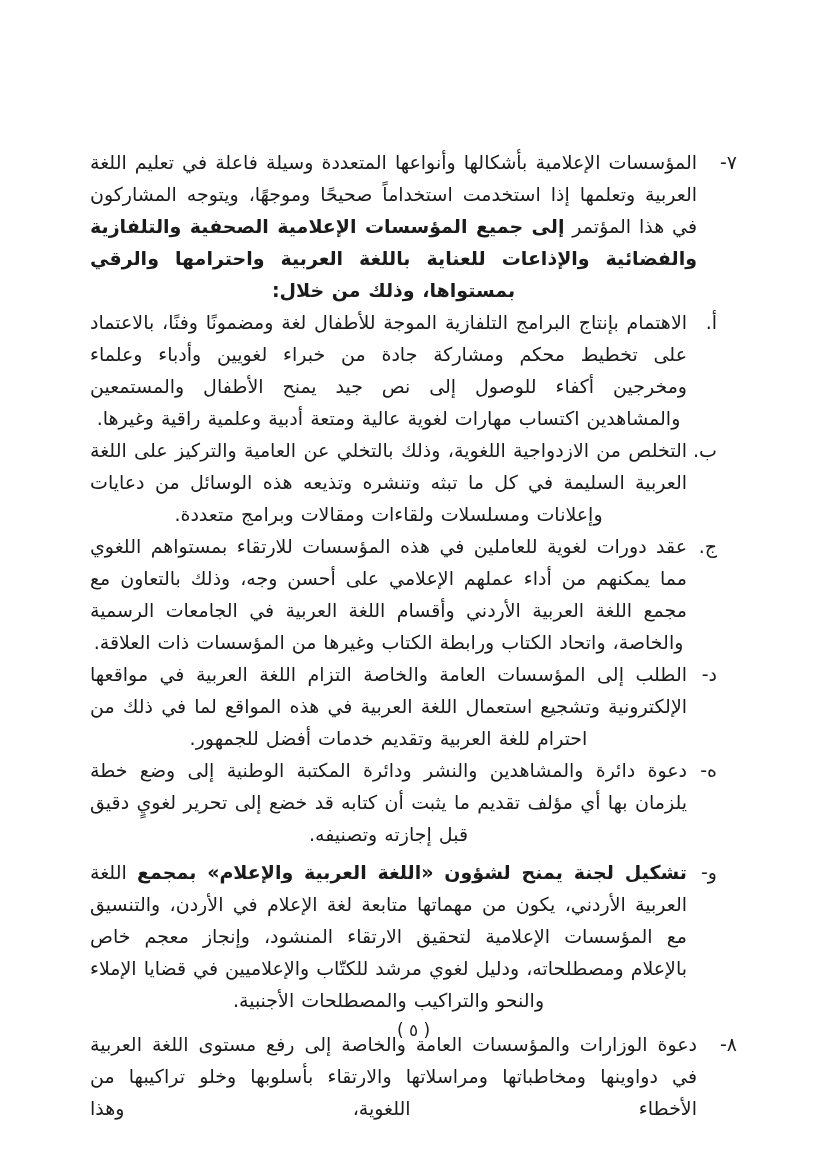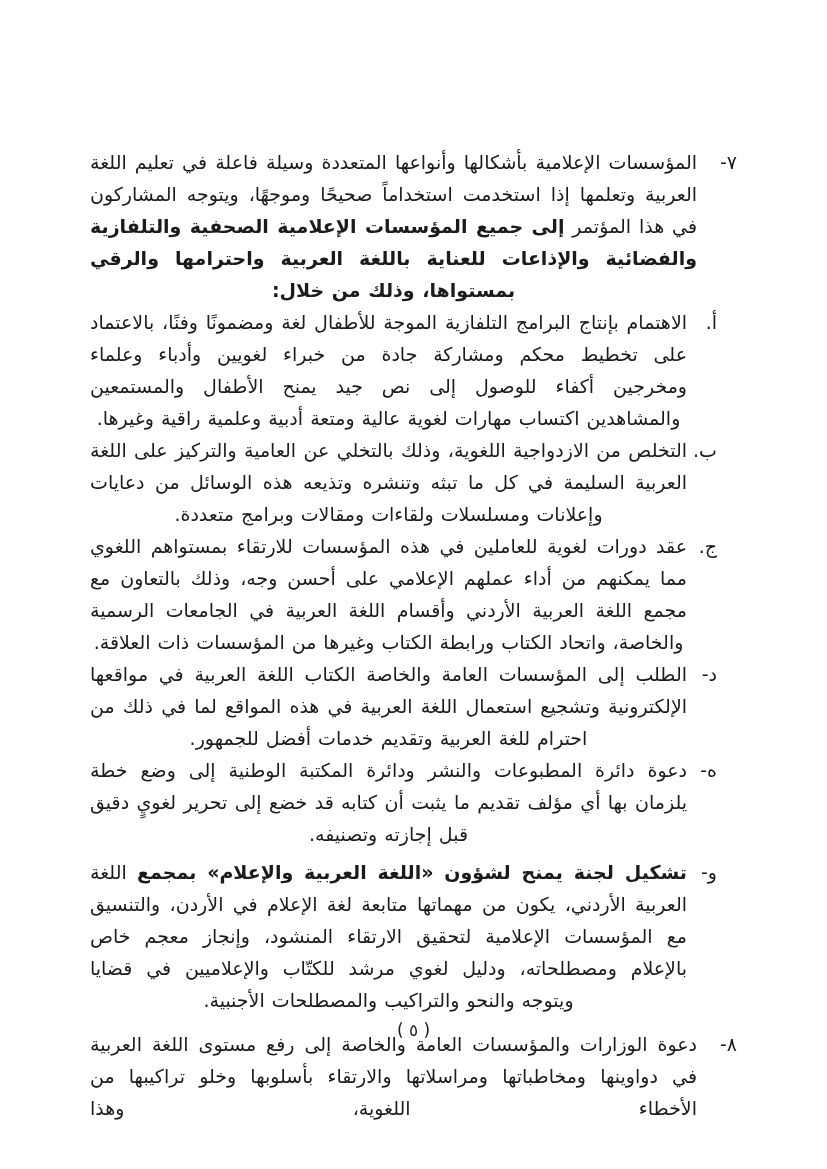--- a/index.html
+++ b/index.html
@@ -83,31 +83,31 @@
       <div class="body">التخلص من الازدواجية اللغوية، وذلك بالتخلي عن العامية والتركيز على اللغة العربية السليمة في كل ما تبثه وتنشره وتذيعه هذه الوسائل من دعايات وإعلانات ومسلسلات ولقاءات ومقالات وبرامج متعددة.</div>
     </div>
 
     <div class="item sub">
       <div class="marker">ج.</div>
       <div class="body">عقد دورات لغوية للعاملين في هذه المؤسسات للارتقاء بمستواهم اللغوي مما يمكنهم من أداء عملهم الإعلامي على أحسن وجه، وذلك بالتعاون مع مجمع اللغة العربية الأردني وأقسام اللغة العربية في الجامعات الرسمية والخاصة، واتحاد الكتاب ورابطة الكتاب وغيرها من المؤسسات ذات العلاقة.</div>
     </div>
 
     <div class="item sub">
       <div class="marker">د-</div>
-      <div class="body">الطلب إلى المؤسسات العامة والخاصة الكتاب اللغة العربية في مواقعها الإلكترونية وتشجيع استعمال اللغة العربية في هذه المواقع لما في ذلك من احترام للغة العربية وتقديم خدمات أفضل للجمهور.</div>
+      <div class="body">الطلب إلى المؤسسات العامة والخاصة التزام اللغة العربية في مواقعها الإلكترونية وتشجيع استعمال اللغة العربية في هذه المواقع لما في ذلك من احترام للغة العربية وتقديم خدمات أفضل للجمهور.</div>
     </div>
 
     <div class="item sub">
       <div class="marker">ه-</div>
-      <div class="body">دعوة دائرة المطبوعات والنشر ودائرة المكتبة الوطنية إلى وضع خطة يلزمان بها أي مؤلف تقديم ما يثبت أن كتابه قد خضع إلى تحرير لغويٍ دقيق قبل إجازته وتصنيفه.</div>
+      <div class="body">دعوة دائرة والمشاهدين والنشر ودائرة المكتبة الوطنية إلى وضع خطة يلزمان بها أي مؤلف تقديم ما يثبت أن كتابه قد خضع إلى تحرير لغويٍ دقيق قبل إجازته وتصنيفه.</div>
     </div>
 
     <div class="item sub gap-sm">
       <div class="marker">و-</div>
-      <div class="body"><span class="b">تشكيل لجنة يمنح لشؤون «اللغة العربية والإعلام» بمجمع</span><span> اللغة العربية الأردني، يكون من مهماتها متابعة لغة الإعلام في الأردن، والتنسيق مع المؤسسات الإعلامية لتحقيق الارتقاء المنشود، وإنجاز معجم خاص بالإعلام ومصطلحاته، ودليل لغوي مرشد للكتّاب والإعلاميين في قضايا ويتوجه والنحو والتراكيب والمصطلحات الأجنبية.</span></div>
+      <div class="body"><span class="b">تشكيل لجنة يمنح لشؤون «اللغة العربية والإعلام» بمجمع</span><span> اللغة العربية الأردني، يكون من مهماتها متابعة لغة الإعلام في الأردن، والتنسيق مع المؤسسات الإعلامية لتحقيق الارتقاء المنشود، وإنجاز معجم خاص بالإعلام ومصطلحاته، ودليل لغوي مرشد للكتّاب والإعلاميين في قضايا الإملاء والنحو والتراكيب والمصطلحات الأجنبية.</span></div>
     </div>
 
   </div>
 
   <div class="item gap-md">
     <div class="marker">٨-</div>
     <div class="body cont">دعوة الوزارات والمؤسسات العامة والخاصة إلى رفع مستوى اللغة العربية في دواوينها ومخاطباتها ومراسلاتها والارتقاء بأسلوبها وخلو تراكيبها من الأخطاء اللغوية، وهذا</div>
   </div>
 
 </div>

